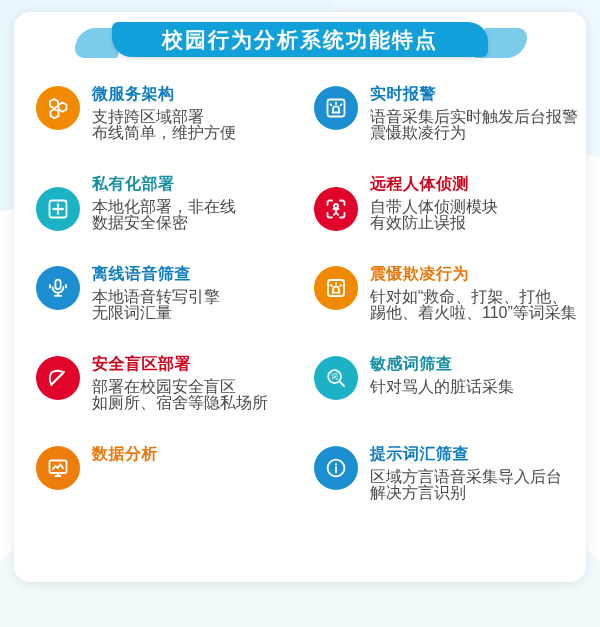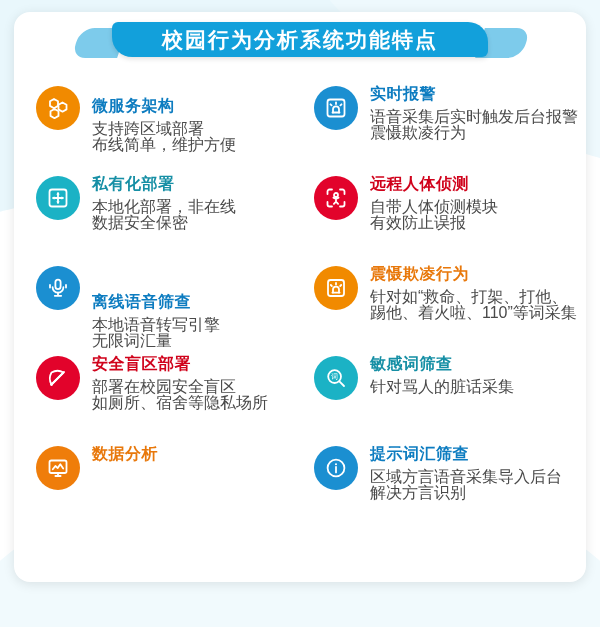--- a/index.html
+++ b/index.html
@@ -120,21 +120,21 @@
   }
   .feature {
     position: absolute;
     width: 270px;
     display: flex;
     align-items: flex-start;
   }
   .col-left  { left: 22px; }
   .col-right { left: 300px; }
   .row-0 { top: 10px; }
-  .row-1 { top: 100px; }
+  .row-1 { top: 100px; align-items: flex-end; }
   .row-2 { top: 190px; }
   .row-3 { top: 280px; }
   .row-4 { top: 370px; }
 
   .icon-badge {
     flex: 0 0 auto;
     width: 44px;
     height: 44px;
     border-radius: 50%;
     display: flex;
@@ -186,21 +186,21 @@
     <div class="grid">
         <div class="feature col-left row-0">
           <div class="icon-badge" style="background: rgb(241, 138, 0);">
             <svg width="26" height="26" viewBox="0 0 26 26">
         <polygon points="9,4 13,6.3 13,10.9 9,13.2 5,10.9 5,6.3" stroke="#ffffff" fill="none" stroke-width="1.8" stroke-linecap="round" stroke-linejoin="round"></polygon>
         <polygon points="17.5,7.5 21.5,9.8 21.5,14.4 17.5,16.7 13.5,14.4 13.5,9.8" stroke="#ffffff" fill="none" stroke-width="1.8" stroke-linecap="round" stroke-linejoin="round"></polygon>
         <polygon points="9.5,14 13.5,16.3 13.5,20.9 9.5,23.2 5.5,20.9 5.5,16.3" stroke="#ffffff" fill="none" stroke-width="1.8" stroke-linecap="round" stroke-linejoin="round"></polygon>
       </svg>
           </div>
           <div class="ftext">
-            <div class="fheading" style="color: rgb(13, 124, 192); margin-top: 12px;">微服务架构</div>
+            <div class="fheading" style="color: rgb(13, 124, 192);">微服务架构</div>
             <div class="fdesc">支持跨区域部署
 布线简单，维护方便</div>
           </div>
         </div>
         <div class="feature col-right row-0">
           <div class="icon-badge" style="background: rgb(27, 143, 209);">
             <svg width="26" height="26" viewBox="0 0 26 26">
         <rect x="4.5" y="4.5" width="17" height="17" rx="2.5" stroke="#ffffff" fill="none" stroke-width="1.8" stroke-linecap="round" stroke-linejoin="round"></rect>
         <path d="M9.5 17.5 h7" stroke="#ffffff" fill="none" stroke-width="1.8" stroke-linecap="round" stroke-linejoin="round"></path>
         <path d="M10 17.5 v-3.2 a3 3 0 0 1 6 0 v3.2" stroke="#ffffff" fill="none" stroke-width="1.8" stroke-linecap="round" stroke-linejoin="round"></path>
@@ -252,21 +252,21 @@
         <div class="feature col-left row-2">
           <div class="icon-badge" style="background: rgb(27, 143, 209);">
             <svg width="26" height="26" viewBox="0 0 26 26">
         <rect x="10.4" y="4.6" width="5.2" height="9.6" rx="2.6" stroke="#ffffff" fill="none" stroke-width="1.8" stroke-linecap="round" stroke-linejoin="round"></rect>
         <path d="M7.6 12.2 a5.4 5.4 0 0 0 10.8 0" stroke="#ffffff" fill="none" stroke-width="1.8" stroke-linecap="round" stroke-linejoin="round"></path>
         <path d="M13 17.6 v3.2 M9.8 20.8 h6.4" stroke="#ffffff" fill="none" stroke-width="1.8" stroke-linecap="round" stroke-linejoin="round"></path>
         <path d="M5 10 v2.6 M21 10 v2.6" stroke="#ffffff" fill="none" stroke-width="1.8" stroke-linecap="round" stroke-linejoin="round"></path>
       </svg>
           </div>
           <div class="ftext">
-            <div class="fheading" style="color: rgb(13, 124, 192); margin-top: 28px;">离线语音筛查</div>
+            <div class="fheading" style="color: rgb(13, 124, 192);">离线语音筛查</div>
             <div class="fdesc">本地语音转写引擎
 无限词汇量</div>
           </div>
         </div>
         <div class="feature col-right row-2">
           <div class="icon-badge" style="background: rgb(241, 138, 0);">
             <svg width="26" height="26" viewBox="0 0 26 26">
         <rect x="5" y="5" width="16" height="16" rx="2.5" stroke="#ffffff" fill="none" stroke-width="1.8" stroke-linecap="round" stroke-linejoin="round"></rect>
         <path d="M9.4 17.6 h7.2" stroke="#ffffff" fill="none" stroke-width="1.8" stroke-linecap="round" stroke-linejoin="round"></path>
         <path d="M10 17.6 v-3 a3 3 0 0 1 6 0 v3" stroke="#ffffff" fill="none" stroke-width="1.8" stroke-linecap="round" stroke-linejoin="round"></path>

